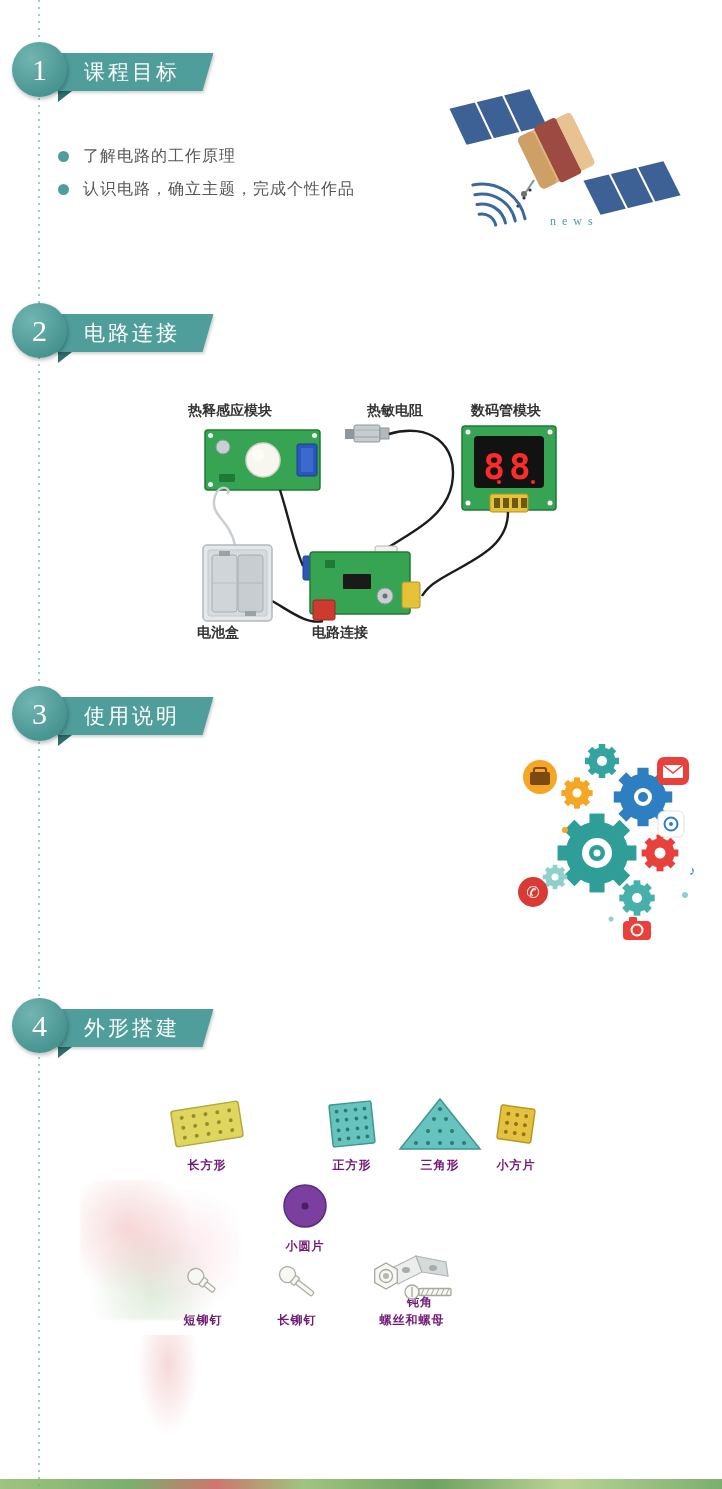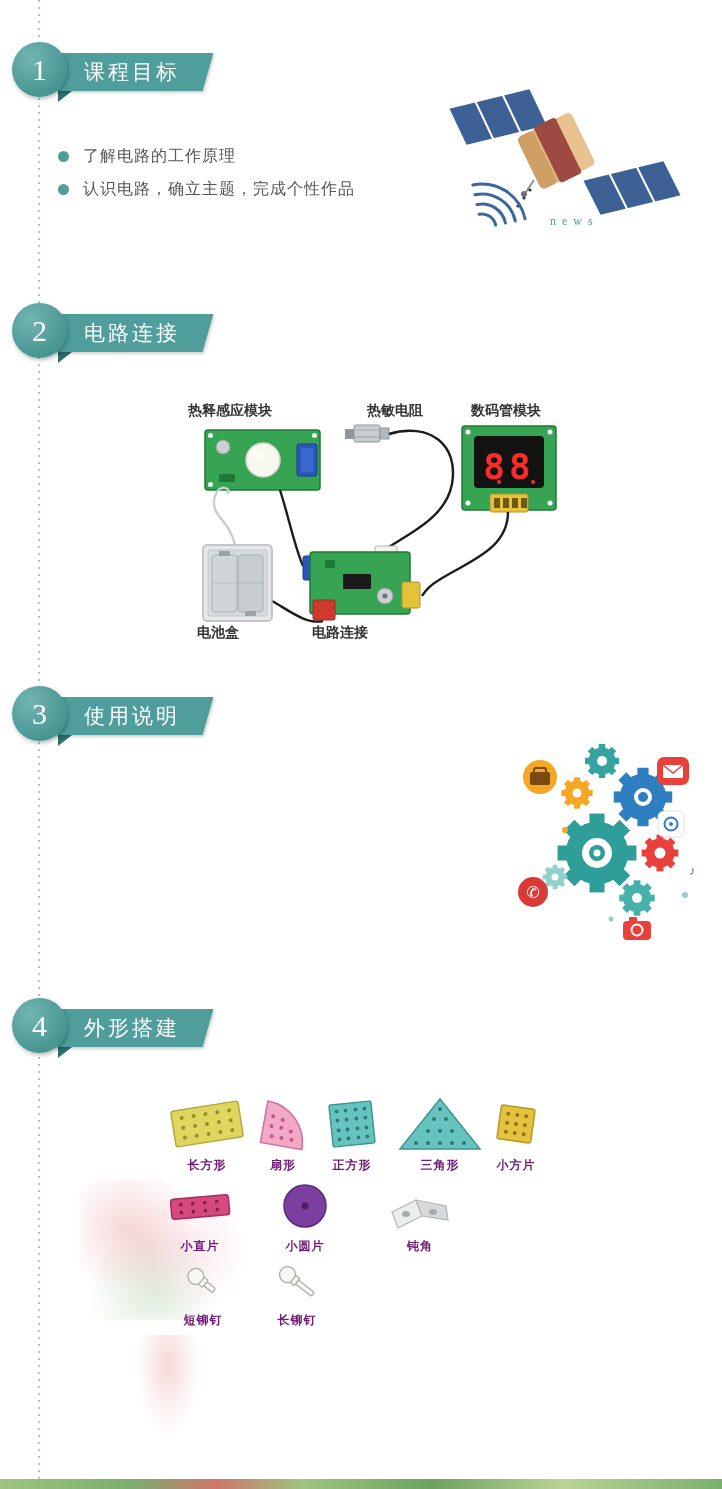--- a/index.html
+++ b/index.html
@@ -331,40 +331,20 @@
               <circle cx="40" cy="36" r="2"></circle>
               <circle cx="52" cy="36" r="2"></circle>
               <circle cx="64" cy="36" r="2"></circle>
           </g>
         </g>
       </svg>
     </div>
     <div class="shape-label">长方形</div>
   </div>
 
-  <div class="shape-cell" style="left:238px;top:1095px;width:90px">
-    <div class="shape-art" style="height:58px">
-      <svg width="66" height="60" viewBox="0 0 66 60">
-        <g transform="rotate(10 33 30)">
-          <path d="M14,52 L14,10 A42,42 0 0 1 56,52 Z" fill="#f2a9c6" stroke="#d06fa6" stroke-width="1.5"></path>
-          <g fill="#c2548f">
-            <circle cx="24" cy="44" r="2"></circle>
-              <circle cx="34" cy="44" r="2"></circle>
-              <circle cx="44" cy="44" r="2"></circle>
-            <circle cx="22" cy="34" r="2"></circle>
-              <circle cx="32" cy="34" r="2"></circle>
-              <circle cx="42" cy="36" r="2"></circle>
-            <circle cx="22" cy="24" r="2"></circle>
-              <circle cx="32" cy="26" r="2"></circle>
-          </g>
-        </g>
-      </svg>
-    </div>
-    <div class="shape-label">扇形</div>
-  </div>
 
   <div class="shape-cell" style="left:307px;top:1095px;width:90px">
     <div class="shape-art" style="height:58px">
       <svg width="58" height="58" viewBox="0 0 58 58">
         <g transform="rotate(-6 29 29)">
           <rect x="8" y="8" width="42" height="42" rx="2" fill="#67c3bd" stroke="#3e968f" stroke-width="1.5"></rect>
           <g fill="#2b7a73">
             <circle cx="15" cy="15" r="1.9"></circle>
               <circle cx="24" cy="15" r="1.9"></circle>
               <circle cx="34" cy="15" r="1.9"></circle>
@@ -425,52 +405,32 @@
             <circle cx="18" cy="36" r="2"></circle>
               <circle cx="27" cy="36" r="2"></circle>
               <circle cx="36" cy="36" r="2"></circle>
           </g>
         </g>
       </svg>
     </div>
     <div class="shape-label">小方片</div>
   </div>
 
-  <div class="shape-cell" style="left:155px;top:1178px;width:90px">
-    <div class="shape-art" style="height:56px">
-      <svg width="68" height="36" viewBox="0 0 68 36">
-        <g transform="rotate(-5 34 18)">
-          <rect x="5" y="9" width="58" height="20" rx="3" fill="#d5497f" stroke="#a52d5c" stroke-width="1.5"></rect>
-          <g fill="#821f48">
-            <circle cx="15" cy="15" r="1.8"></circle>
-              <circle cx="27" cy="15" r="1.8"></circle>
-              <circle cx="39" cy="15" r="1.8"></circle>
-              <circle cx="51" cy="15" r="1.8"></circle>
-            <circle cx="15" cy="23" r="1.8"></circle>
-              <circle cx="27" cy="23" r="1.8"></circle>
-              <circle cx="39" cy="23" r="1.8"></circle>
-              <circle cx="51" cy="23" r="1.8"></circle>
-          </g>
-        </g>
-      </svg>
-    </div>
-    <div class="shape-label">小直片</div>
-  </div>
 
   <div class="shape-cell" style="left:260px;top:1178px;width:90px">
     <div class="shape-art" style="height:56px">
       <svg width="52" height="52" viewBox="0 0 52 52">
         <circle cx="26" cy="26" r="21" fill="#7b3fa0" stroke="#5a2b7c" stroke-width="1.5"></circle>
         <circle cx="26" cy="26" r="3.5" fill="#471f63"></circle>
       </svg>
     </div>
     <div class="shape-label">小圆片</div>
   </div>
 
-  <div class="shape-cell" style="left:375px;top:1178px;width:90px">
+  <div class="shape-cell" style="left:375px;top:1234px;width:90px">
     <div class="shape-art" style="height:56px">
       <svg width="68" height="52" viewBox="0 0 68 52">
         <polygon points="6,32 30,20 36,36 12,48" fill="#eceeee" stroke="#b2b6b6" stroke-width="1.2"></polygon>
         <polygon points="30,20 60,26 62,40 36,36" fill="#d6dada" stroke="#b2b6b6" stroke-width="1.2"></polygon>
         <ellipse cx="20" cy="34" rx="4" ry="3" fill="#a6acac"></ellipse>
         <ellipse cx="47" cy="32" rx="4" ry="3" fill="#a6acac"></ellipse>
       </svg>
     </div>
     <div class="shape-label">钝角</div>
   </div>
@@ -496,14 +456,37 @@
         <g transform="rotate(38 28 25)" fill="#f7f7f3" stroke="#aeaea4" stroke-width="1.3">
           <circle cx="16" cy="25" r="8"></circle>
           <rect x="23" y="20.5" width="5" height="9" rx="1"></rect>
           <rect x="28" y="22.5" width="20" height="5" rx="1.5"></rect>
         </g>
       </svg>
     </div>
     <div class="shape-label">长铆钉</div>
   </div>
 
+  <div class="shape-cell" style="left:352px;top:1256px;width:120px">
+    <div class="shape-art" style="height:52px">
+      <svg width="96" height="46" viewBox="0 0 96 46">
+        <g fill="#f7f7f3" stroke="#a8a8a0" stroke-width="1.3">
+          <polygon points="33.3,23.5 22,30 10.7,23.5 10.7,10.5 22,4 33.3,10.5"></polygon>
+          <circle cx="22" cy="17" r="6.5"></circle>
+          <circle cx="22" cy="17" r="3" fill="#b8b8b0" stroke="none"></circle>
+          <circle cx="48" cy="33" r="7"></circle>
+          <rect x="55" y="29.5" width="32" height="7" rx="1"></rect>
+        </g>
+        <line x1="48" y1="28" x2="48" y2="38" stroke="#a8a8a0" stroke-width="1.3"></line>
+        <g stroke="#a8a8a0" stroke-width="1">
+          <line x1="60" y1="29.5" x2="57" y2="36.5"></line>
+          <line x1="65" y1="29.5" x2="62" y2="36.5"></line>
+          <line x1="70" y1="29.5" x2="67" y2="36.5"></line>
+          <line x1="75" y1="29.5" x2="72" y2="36.5"></line>
+          <line x1="80" y1="29.5" x2="77" y2="36.5"></line>
+          <line x1="85" y1="29.5" x2="82" y2="36.5"></line>
+        </g>
+      </svg>
+    </div>
+    <div class="shape-label">螺丝和螺母</div>
+  </div>
 
 </div>
 
 </body></html>

